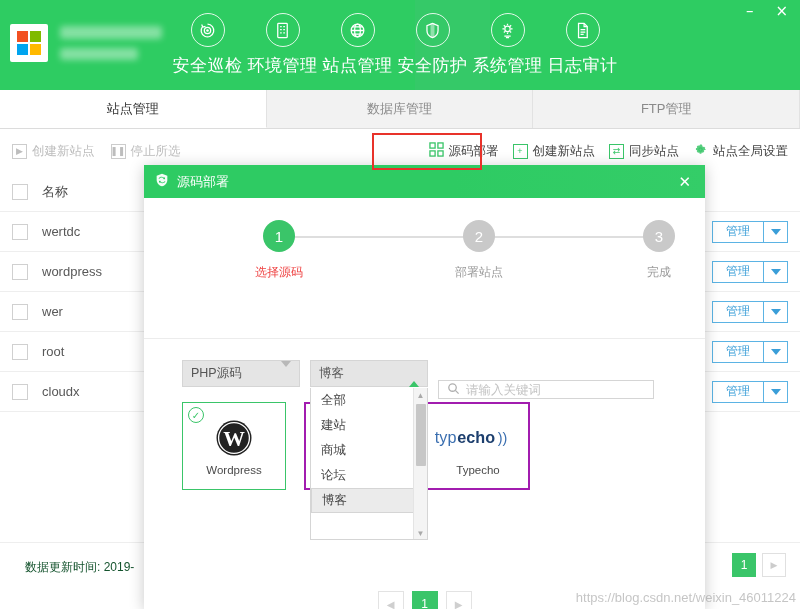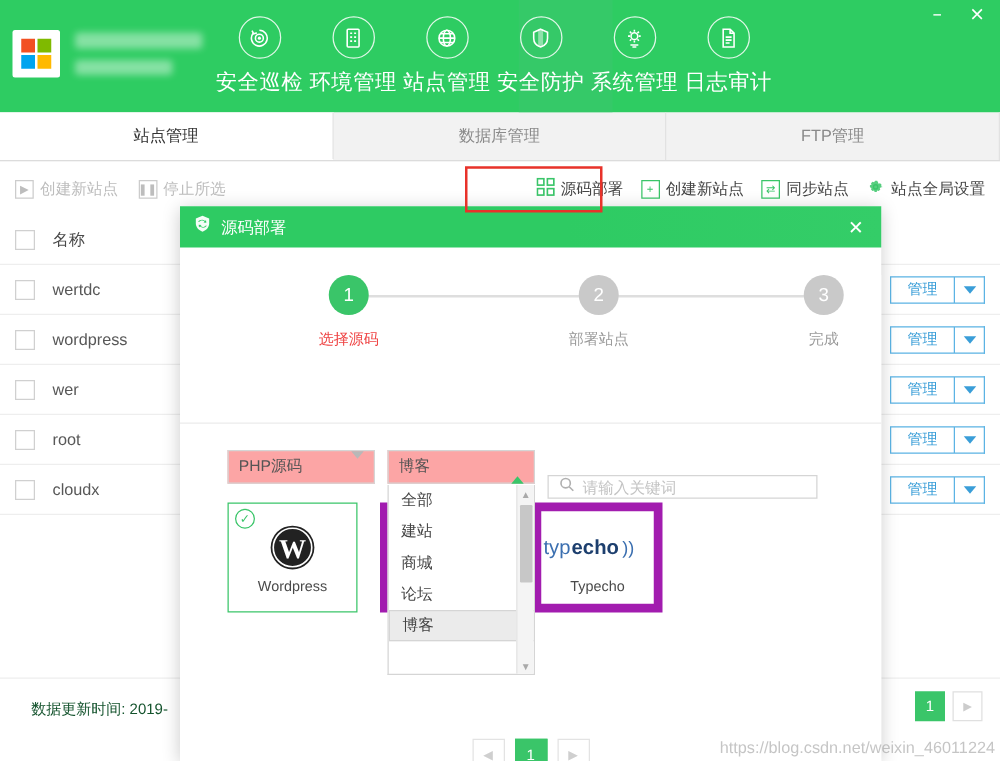--- a/index.html
+++ b/index.html
@@ -149,39 +149,39 @@
   }
   .step.done .bubble { background: #3ac569; }
   .step .slabel { font-size: 12px; color: #9a9a9a; }
   .step.done .slabel { color: #ef4444; }
   .step-line { position: absolute; top: 16px; height: 2px; background: #dedede; }
   .steps-divider { position: absolute; left: 0; right: 0; top: 118px; height: 1px; background: #ececec; }
 
   .filters { position: absolute; left: 38px; top: 140px; display: flex; gap: 10px; }
   .sel {
     position: relative; width: 118px; height: 27px; border: 1px solid #d5d5d5;
-    background: #fca5a5; display: flex; align-items: center; padding: 0 8px;
+    background: #e5e5e5; display: flex; align-items: center; padding: 0 8px;
     font-size: 12.5px; color: #555; cursor: pointer;
   }
   .sel .arw { margin-left: auto; }
   .arw-dn { width: 0; height: 0; border-left: 5px solid transparent; border-right: 5px solid transparent; border-top: 6px solid #b8b8b8; }
   .arw-up { width: 0; height: 0; border-left: 5px solid transparent; border-right: 5px solid transparent; border-bottom: 6px solid #3ac569; }
   .search-box {
     width: 216px; height: 19px; border: 1px solid #d5d5d5; background: #fff;
     display: flex; align-items: center; padding: 0 8px; gap: 6px; margin-top: 20px;
   }
   .search-box input {
     border: none; outline: none; font-size: 12.5px; color: #555;
     width: 100%; font-family: "Liberation Sans", sans-serif; background: transparent;
   }
   .search-box input::placeholder { color: #c4c4c4; }
 
   .cards { position: absolute; left: 38px; top: 182px; display: flex; gap: 18px; }
   .card {
-    width: 104px; height: 88px; border: 7px solid #a21caf; background: #fff;
+    width: 104px; height: 88px; border: 2px solid #a21caf; background: #fff;
     position: relative; display: flex; flex-direction: column;
     align-items: center; justify-content: center; cursor: pointer;
   }
   .card.selected { border: 1px solid #3ac569; }
   .card .check {
     position: absolute; left: 5px; top: 4px; width: 16px; height: 16px;
     border-radius: 50%; border: 1.3px solid #3ac569; color: #3ac569;
     font-size: 10px; display: flex; align-items: center; justify-content: center;
   }
   .card .logo { height: 44px; display: flex; align-items: center; justify-content: center; }

